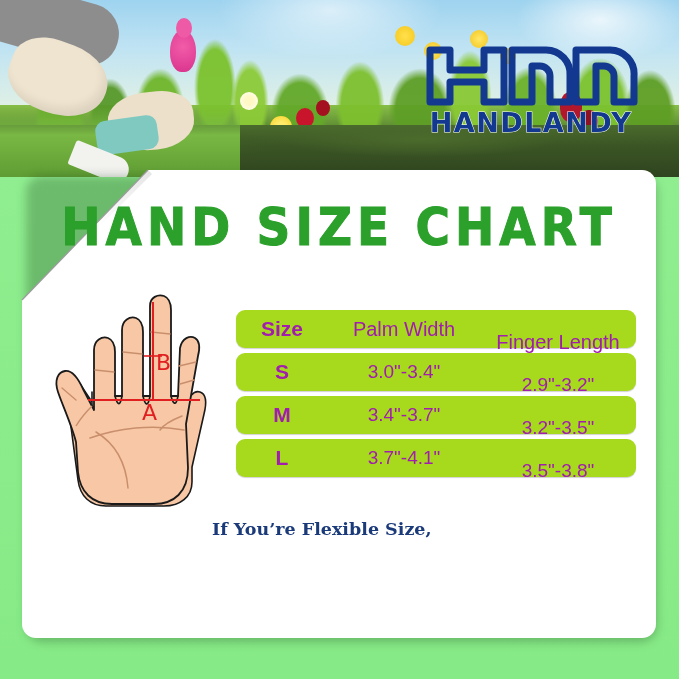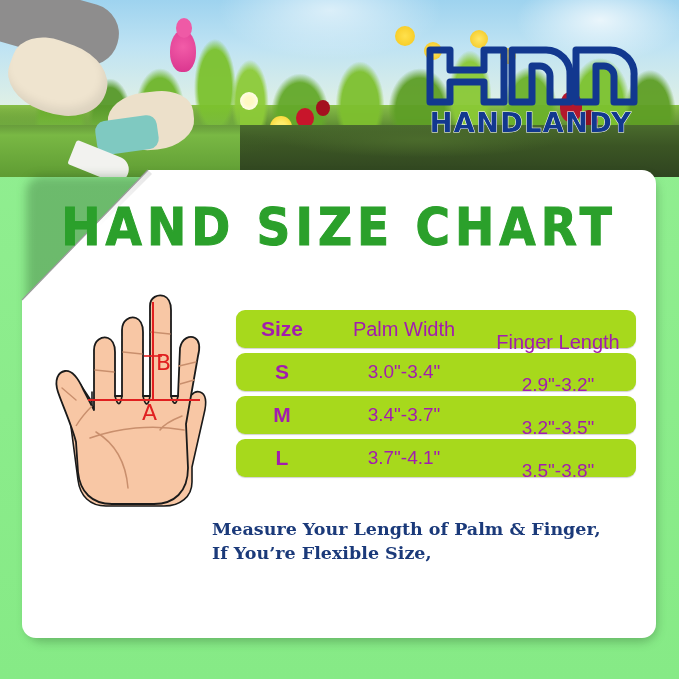--- a/index.html
+++ b/index.html
@@ -351,17 +351,16 @@
     </div>
 
     <div class="row body">
       <div class="cell c-size">L</div>
       <div class="cell c-palm">3.7"-4.1"</div>
       <div class="cell c-finger">3.5"-3.8"</div>
     </div>
   </div>
 
   <div class="note">
-    <div>Measure Your Length of Palm &amp; Finger,</div>
     <div>If You’re Flexible Size,</div>
   </div>
 
 </div>
 
 </body></html>

